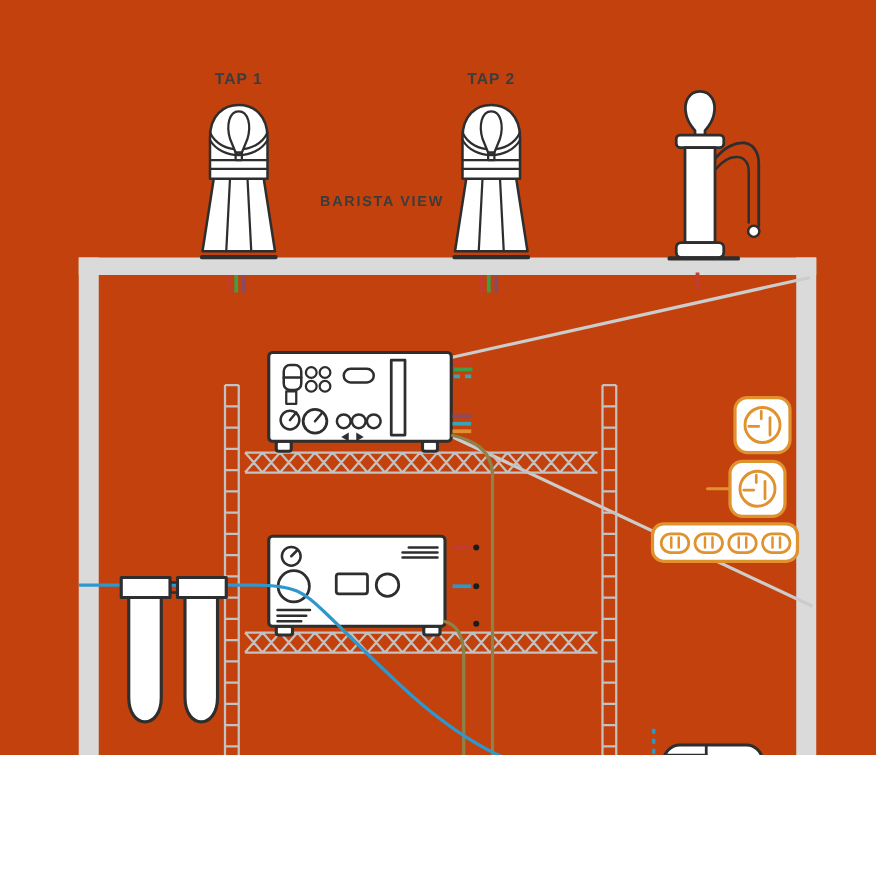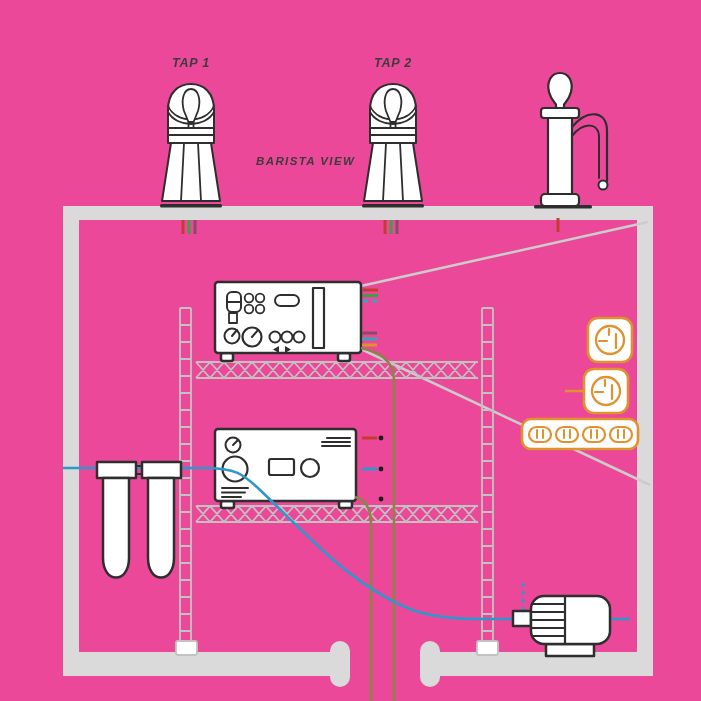--- a/index.html
+++ b/index.html
@@ -1,17 +1,17 @@
 <!DOCTYPE html>
 <html style="--c-outline: #2e2e2e; --c-text: #3c3c3c; --c-wall: #dadada; --c-callout: #cccccc; --c-shelf: #c2c2c2; --c-red: #c43c30; --c-green: #3f9e49; --c-teal: #38a5b5; --c-plum: #8a4a63; --c-orange: #e2902f; --c-tan: #8e8249; --c-water: #2f97cc; --c-socket: #e0922f; --c-dot: #1c1c1c;"><head>
 <meta charset="utf-8">
 <style>
   html,body{margin:0;padding:0;background:#ffffff;}
-  .canvas{position:relative;width:701px;height:701px;background:#ec4899;overflow:hidden;
-          font-family:"Liberation Sans", sans-serif;font-style:italic;}
+  .canvas{position:relative;width:701px;height:604px;background:#c2410c;overflow:hidden;
+          font-family:"Liberation Sans", sans-serif;}
   svg{display:block;}
   text{font-family:"Liberation Sans", sans-serif;font-weight:bold;fill:var(--c-text,#3c3c3c);}
   .lbl-tap{font-size:12.5px;letter-spacing:0.8px;}
   .lbl-view{font-size:11.5px;letter-spacing:1.4px;}
   .wall{fill:var(--c-wall,#dadada);stroke:none;}
   .callout{stroke:var(--c-callout,#cccccc);stroke-width:2.6;fill:none;}
   .shelf{stroke:var(--c-shelf,#c2c2c2);stroke-width:1.8;fill:none;}
   .shelf-foot{stroke:var(--c-shelf,#c2c2c2);stroke-width:1.8;fill:#ffffff;}
   .ink{stroke:var(--c-outline,#2e2e2e);fill:none;stroke-linecap:round;stroke-linejoin:round;}
   .ink-f{stroke:var(--c-outline,#2e2e2e);fill:#ffffff;stroke-linejoin:round;}

